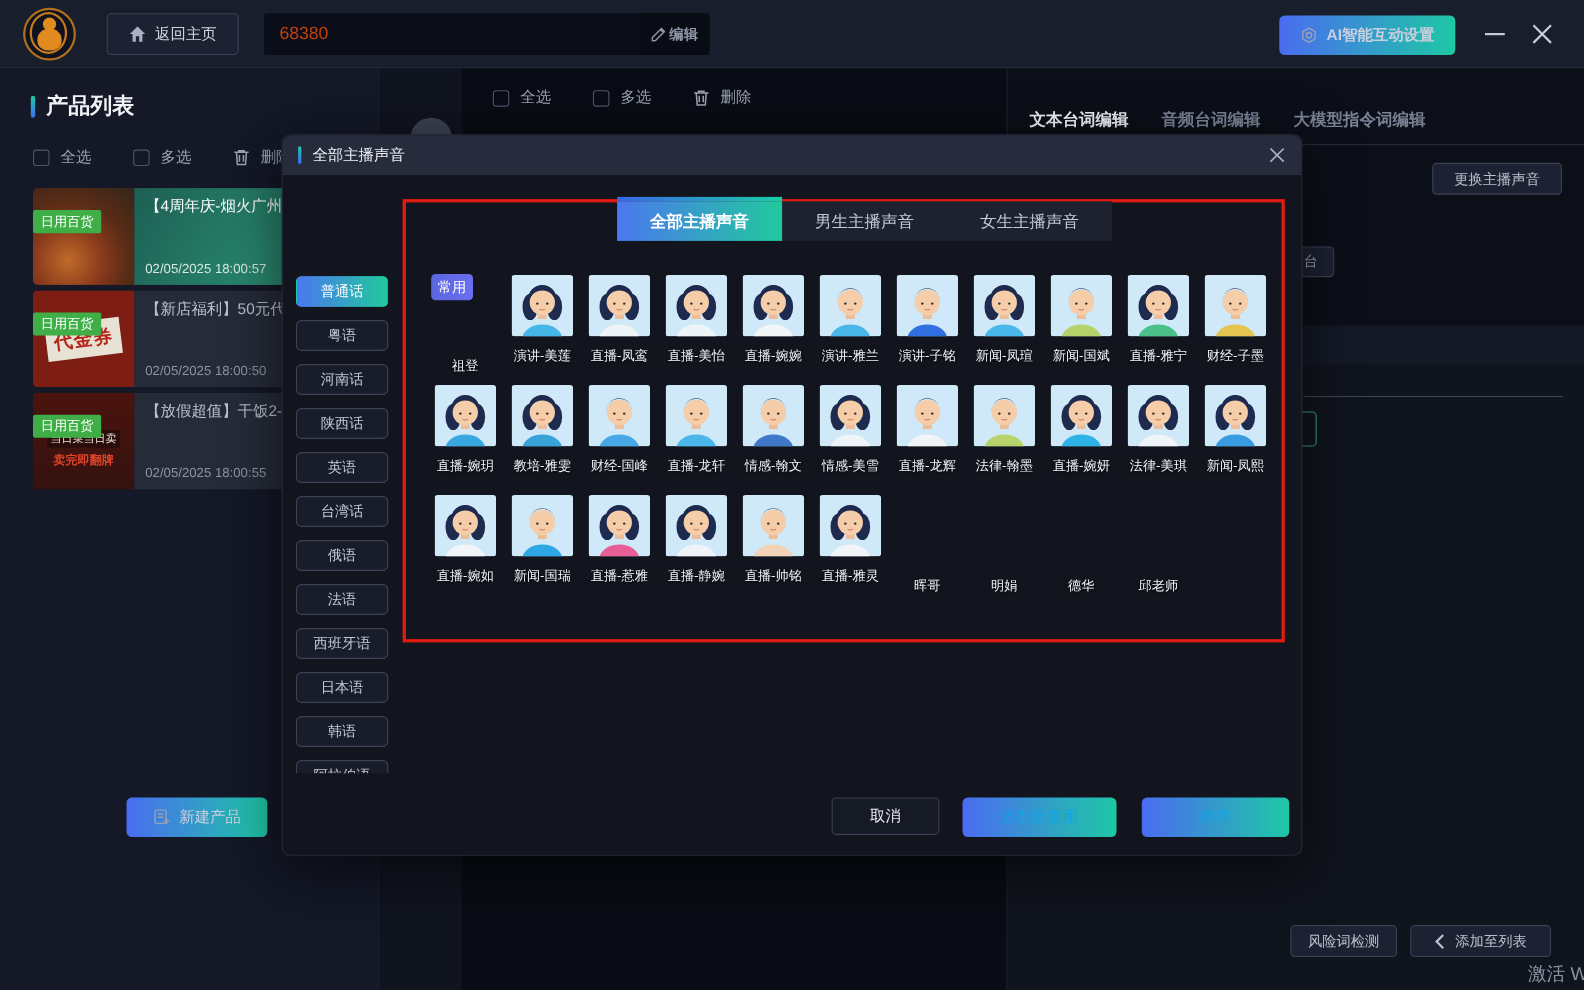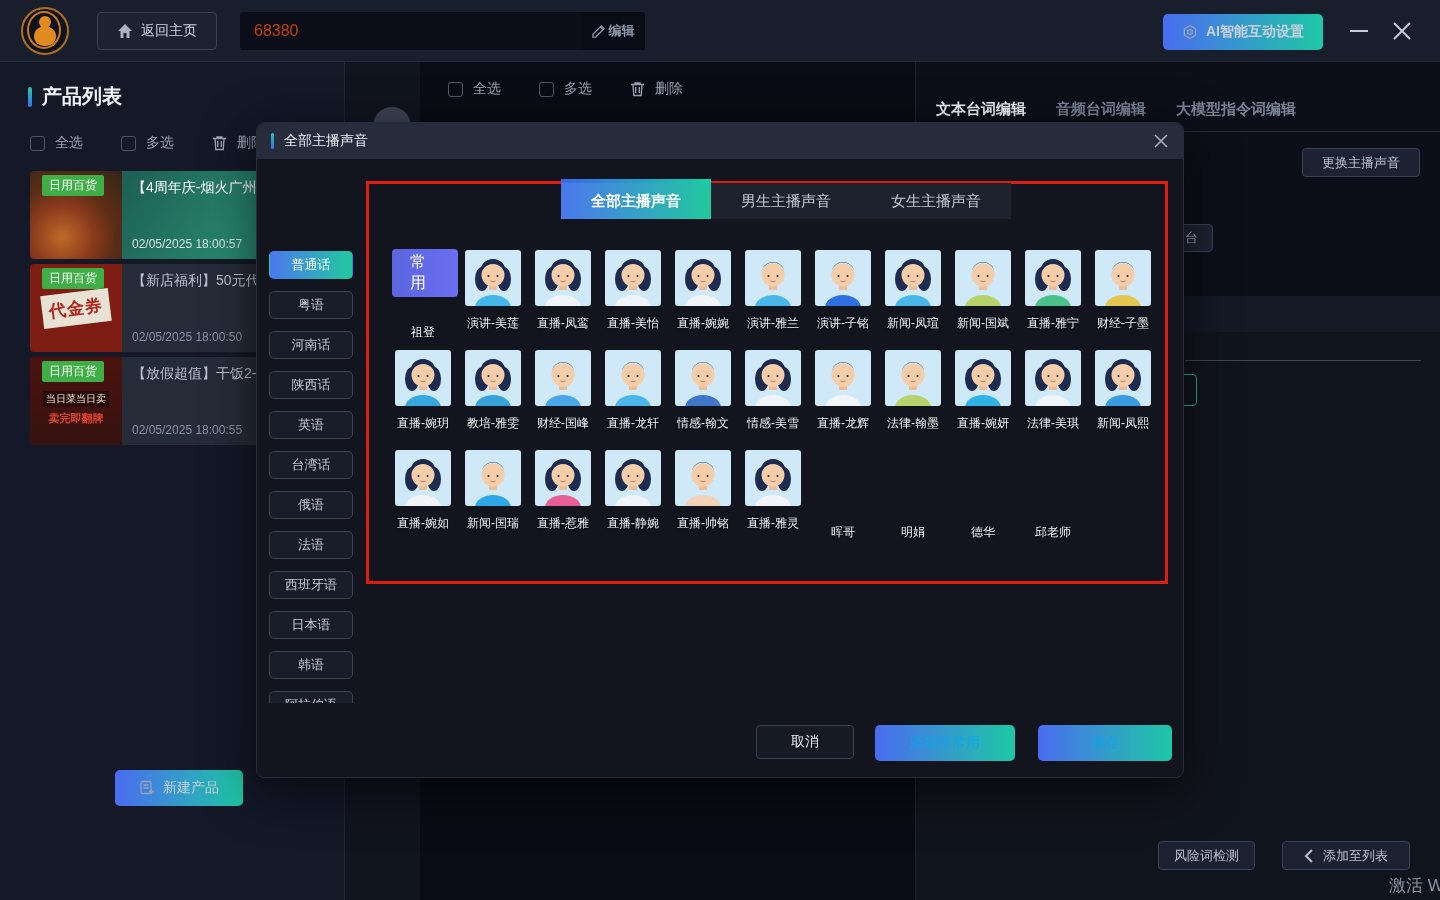--- a/index.html
+++ b/index.html
@@ -36,55 +36,55 @@
   #sidebar-title { left:28px; top:21px; font-size:20px; font-weight:bold; color:#f0f2f6; }
   .ctrl-row { display:flex; align-items:center; gap:10px; color:#9aa2b4; font-size:14px; }
   .checkbox { width:15px; height:15px; border:1.5px solid #4d5568; border-radius:3px; background:transparent; cursor:pointer; }
   #sidebar-controls { left:30px; top:72px; }
   #sidebar-controls .gap { width:18px; }
   .product-card { left:30px; width:285px; height:88px; border-radius:4px; overflow:hidden; display:flex; cursor:pointer; }
   .p-img { width:92px; height:88px; flex:none; position:relative; }
   .p-info { flex:1; padding:8px 10px; display:flex; flex-direction:column; justify-content:space-between; }
   .p-info .p-title { font-size:14px; white-space:nowrap; overflow:hidden; }
   .p-info .p-time { font-size:12px; }
-  .p-badge { position:absolute; left:0px; top:4px; background:#3fae46; color:#fff; font-size:12px; padding:2px 7px; border-radius:2px; z-index:2;margin-left:12px; }
+  .p-badge { position:absolute; left:0px; top:20px; background:#3fae46; color:#fff; font-size:12px; padding:2px 7px; border-radius:2px; z-index:2; }
   .img-hotpot { background:radial-gradient(circle at 35% 75%, #c06a28 0%, #8a3a1c 35%, #5a2c16 60%, #34251a 100%); }
   .img-voucher { background:#7e1d14; display:flex; align-items:center; justify-content:center; }
   .img-voucher .slab { background:#e8e2d4; transform:rotate(-7deg); padding:5px 7px; font-size:17px; font-weight:bold; color:#b3241a; letter-spacing:1px; writing-mode:horizontal-tb; }
   .img-banner { background:linear-gradient(180deg,#4c130e,#341210); display:flex; flex-direction:column; align-items:center; justify-content:center; gap:4px; padding-top:14px; }
   .img-banner .l1 { font-size:10px; color:#f0ead8; background:#2a0d0a; padding:1px 3px; }
   .img-banner .l2 { font-size:11px; color:#e0452a; font-weight:bold; }
   .info-selected { background:linear-gradient(120deg,#1d5f54,#2e9c7c); }
   .info-selected .p-title { color:#ffffff; }
   .info-selected .p-time { color:#d8e6e0; }
   .info-normal { background:#262b38; }
   .info-normal .p-title { color:#b9c0cf; }
   .info-normal .p-time { color:#8a93a6; }
-  #new-product { left:115px; top:708px; width:128px; height:32px; }
+  #new-product { left:115px; top:663px; width:128px; height:32px; }
   #new-product .inner-btn { font-size:14px; color:#c9cfdd; background:#141827; }
 
   
   #middle { left:345px; top:62px; width:570px; height:838px; background:#090c14; }
   #middle-strip { left:0; top:0; width:75px; height:838px; background:#10141f; }
   #middle-avatar { left:28px; top:45px; width:38px; height:38px; border-radius:50%; background:#3c4252; }
   #middle-controls { left:103px; top:18px; }
 
   
   #rightpanel { left:915px; top:62px; width:525px; height:838px; background:#0c0f18; border-left:1px solid #1d2230; }
   #right-tabs { left:20px; top:38px; display:flex; gap:30px; font-size:15px; }
   #right-tabs .rtab { color:#7a8296; cursor:pointer; white-space:nowrap;font-weight:bold; }
   #right-tabs .rtab.active { color:#f0f2f6; font-weight:bold; }
   #right-underline { left:0px; top:69px; width:525px; height:1px; background:#262c3c; }
   #change-voice-btn { left:386px; top:86px; width:118px; height:29px; font-size:13px; color:#b9c0cf; }
   #partial-tai-btn { left:235px; top:162px; width:62px; height:28px; font-size:13px; color:#9aa2b4; justify-content:flex-end; padding-right:14px; }
   #right-band { left:0; top:234px; width:525px; height:36px; background:#141926; }
   #right-lower { left:0; top:270px; width:525px; height:568px; background:#10141d; }
   #right-divider { left:269px; top:298px; width:236px; height:1px; background:#3f4452; }
   #teal-partial { left:185px; top:312px; width:96px; height:32px; border:1.5px solid #2ea88c; border-radius:4px; }
-  #risk-btn { left:242px; top:779px; width:97px; height:29px; font-size:13px; color:#b9c0cf; }
+  #risk-btn { left:257px; top:779px; width:97px; height:29px; font-size:13px; color:#b9c0cf; }
   #addlist-btn { left:366px; top:779px; width:128px; height:29px; font-size:13px; color:#b9c0cf; gap:10px; }
   #watermark { left:473px; top:812px; font-size:17px; color:#8a93a6; white-space:nowrap; }
 
   
   #modal { left:256px; top:122px; width:928px; height:656px; background:#12151e; border:1px solid #262b3a; border-radius:8px; z-index:10; box-shadow:0 12px 50px rgba(0,0,0,.6); }
   #modal-header { position:absolute; left:0; top:0; width:100%; height:36px; background:#272c3d; border-radius:8px 8px 0 0; display:flex; align-items:center; padding:0 14px; gap:10px; }
   #modal-header .accent { height:16px; width:3px; }
   #modal-title { font-size:14px; color:#eef0f5; }
   #modal-close { margin-left:auto; cursor:pointer; display:flex; }
   #red-rect { position:absolute; left:109px; top:58px; width:802px; height:403px; border:3px solid #e01b10; z-index:6; pointer-events:none; }
@@ -94,21 +94,21 @@
   .mtab.active::before { content:""; position:absolute; left:0; top:-4px; width:100%; height:4px; background:linear-gradient(90deg,#3b66e8,#18cfa6); }
   #lang-col { position:absolute; left:12px; top:128px; width:99px; height:452px; overflow:hidden; }
   .lang-btn { width:84px; height:28px; margin-bottom:12px; border:1px solid #3c4356; border-radius:5px; background:#191d29;
     display:flex; align-items:center; justify-content:center; font-size:13px; color:#c3c9d6; cursor:pointer; }
   .lang-btn.active { background:linear-gradient(90deg,#4b78ee,#21c99e); border-color:transparent; color:#fff; }
   #voice-grid { position:absolute; left:131px; top:126px; width:772px; display:grid; grid-template-columns:repeat(11,70px); grid-auto-rows:100px; z-index:5; }
   .voice-cell { position:relative; display:flex; flex-direction:column; align-items:center; cursor:pointer; }
   .voice-avatar { width:56px; height:56px; border-radius:3px; overflow:hidden; margin-top:1px; }
   .voice-name { margin-top:9px; font-size:12px; color:#f2f4f8; text-shadow:0 1px 2px rgba(0,0,0,.8); white-space:nowrap; }
   .voice-name.noavatar { position:absolute; top:66px; }
-  .common-badge { position:absolute; left:4px; top:0px; background:linear-gradient(90deg,#5b66e0,#6a6ef0); color:#fff; font-size:16px; padding:3px 18px; border-radius:4px; }
+  .common-badge { position:absolute; left:4px; top:0px; background:linear-gradient(90deg,#5b66e0,#6a6ef0); color:#fff; font-size:13px; padding:3px 6px; border-radius:4px; }
   #modal-footer { position:absolute; left:0; top:598px; width:100%; height:40px; }
   #cancel-btn { position:absolute; left:499px; top:4px; width:98px; height:34px; font-size:14px; color:#e8eaf0; background:#161a25; }
   #addcommon-btn { position:absolute; left:618px; top:4px; width:140px; height:34px; }
   #save-btn { position:absolute; left:781px; top:4px; width:134px; height:34px; }
   #addcommon-btn .inner-btn, #save-btn .inner-btn { font-size:14px; background:#10141f; color:#0ea5e9; }
 
   svg { display:block; }
 </style>
 </head>
 <body>

